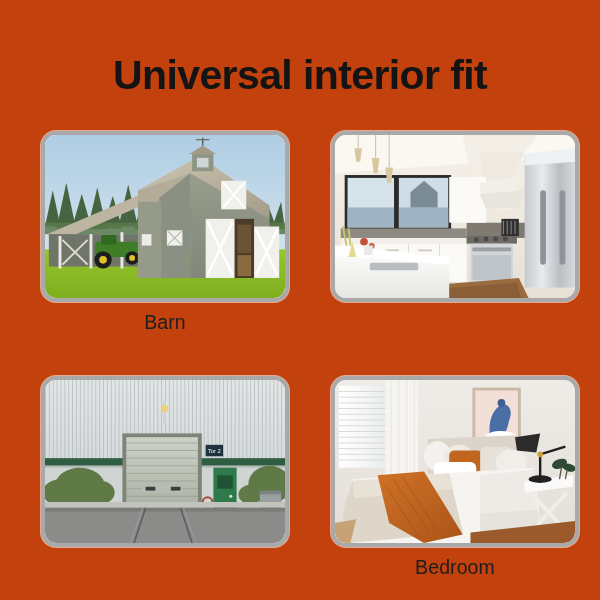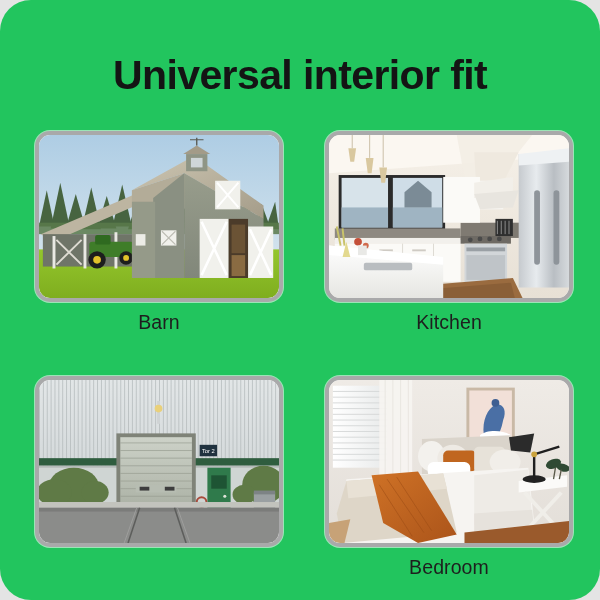--- a/index.html
+++ b/index.html
@@ -5,37 +5,36 @@
   * { box-sizing: border-box; margin: 0; padding: 0; }
   html, body {
     width: 600px; height: 600px;
     background: #e4e4e4;
     font-family: "Liberation Sans", sans-serif;
     overflow: hidden;
   }
   .page {
     position: relative;
     width: 600px; height: 600px;
-    background: #22c55e;
-    border-radius: 31px;
+    background: #c2410c;
   }
   .title {
     position: absolute;
     top: 51px; left: 0; width: 600px;
     text-align: center;
     font-size: 41px;
     font-weight: 700;
     letter-spacing: -0.6px;
     color: #141414;
     line-height: 48px;
     white-space: nowrap;
   }
   .grid {
     position: absolute;
-    top: 131px; left: 35px;
+    top: 131px; left: 41px;
     width: 530px;
     display: grid;
     grid-template-columns: 248px 248px;
     grid-template-rows: auto auto;
     column-gap: 30px;
     row-gap: 9px;
     gap: 42px;
   }
   .cell { width: 248px; }
   .frame {
@@ -277,21 +276,20 @@
               <path d="M18 112 L22 128 L14 128 Z" fill="#e3d98f"></path>
               <path d="M8 96 L12 116" stroke="#c9c36a" stroke-width="2"></path>
               <path d="M14 98 L16 116" stroke="#c9c36a" stroke-width="2"></path>
               <circle cx="30" cy="112" r="4" fill="#c4503a"></circle>
               <circle cx="38" cy="116" r="3" fill="#d06a4c"></circle>
               <rect x="30" y="116" width="9" height="10" fill="#e9e9e6"></rect>
             </g>
           </svg>
         </div>
       </div>
-      <div class="caption">Kitchen</div>
     </div>
 
     <div class="cell row2">
       <div class="frame">
         <div class="photo">
           <svg viewBox="0 0 248 171" preserveAspectRatio="none" aria-hidden="true">
             <defs>
               <linearGradient id="gsid" x1="0" y1="0" x2="0" y2="1">
                 <stop offset="0" stop-color="#e2e6e7"></stop>
                   <stop offset="1" stop-color="#c8ced0"></stop>

